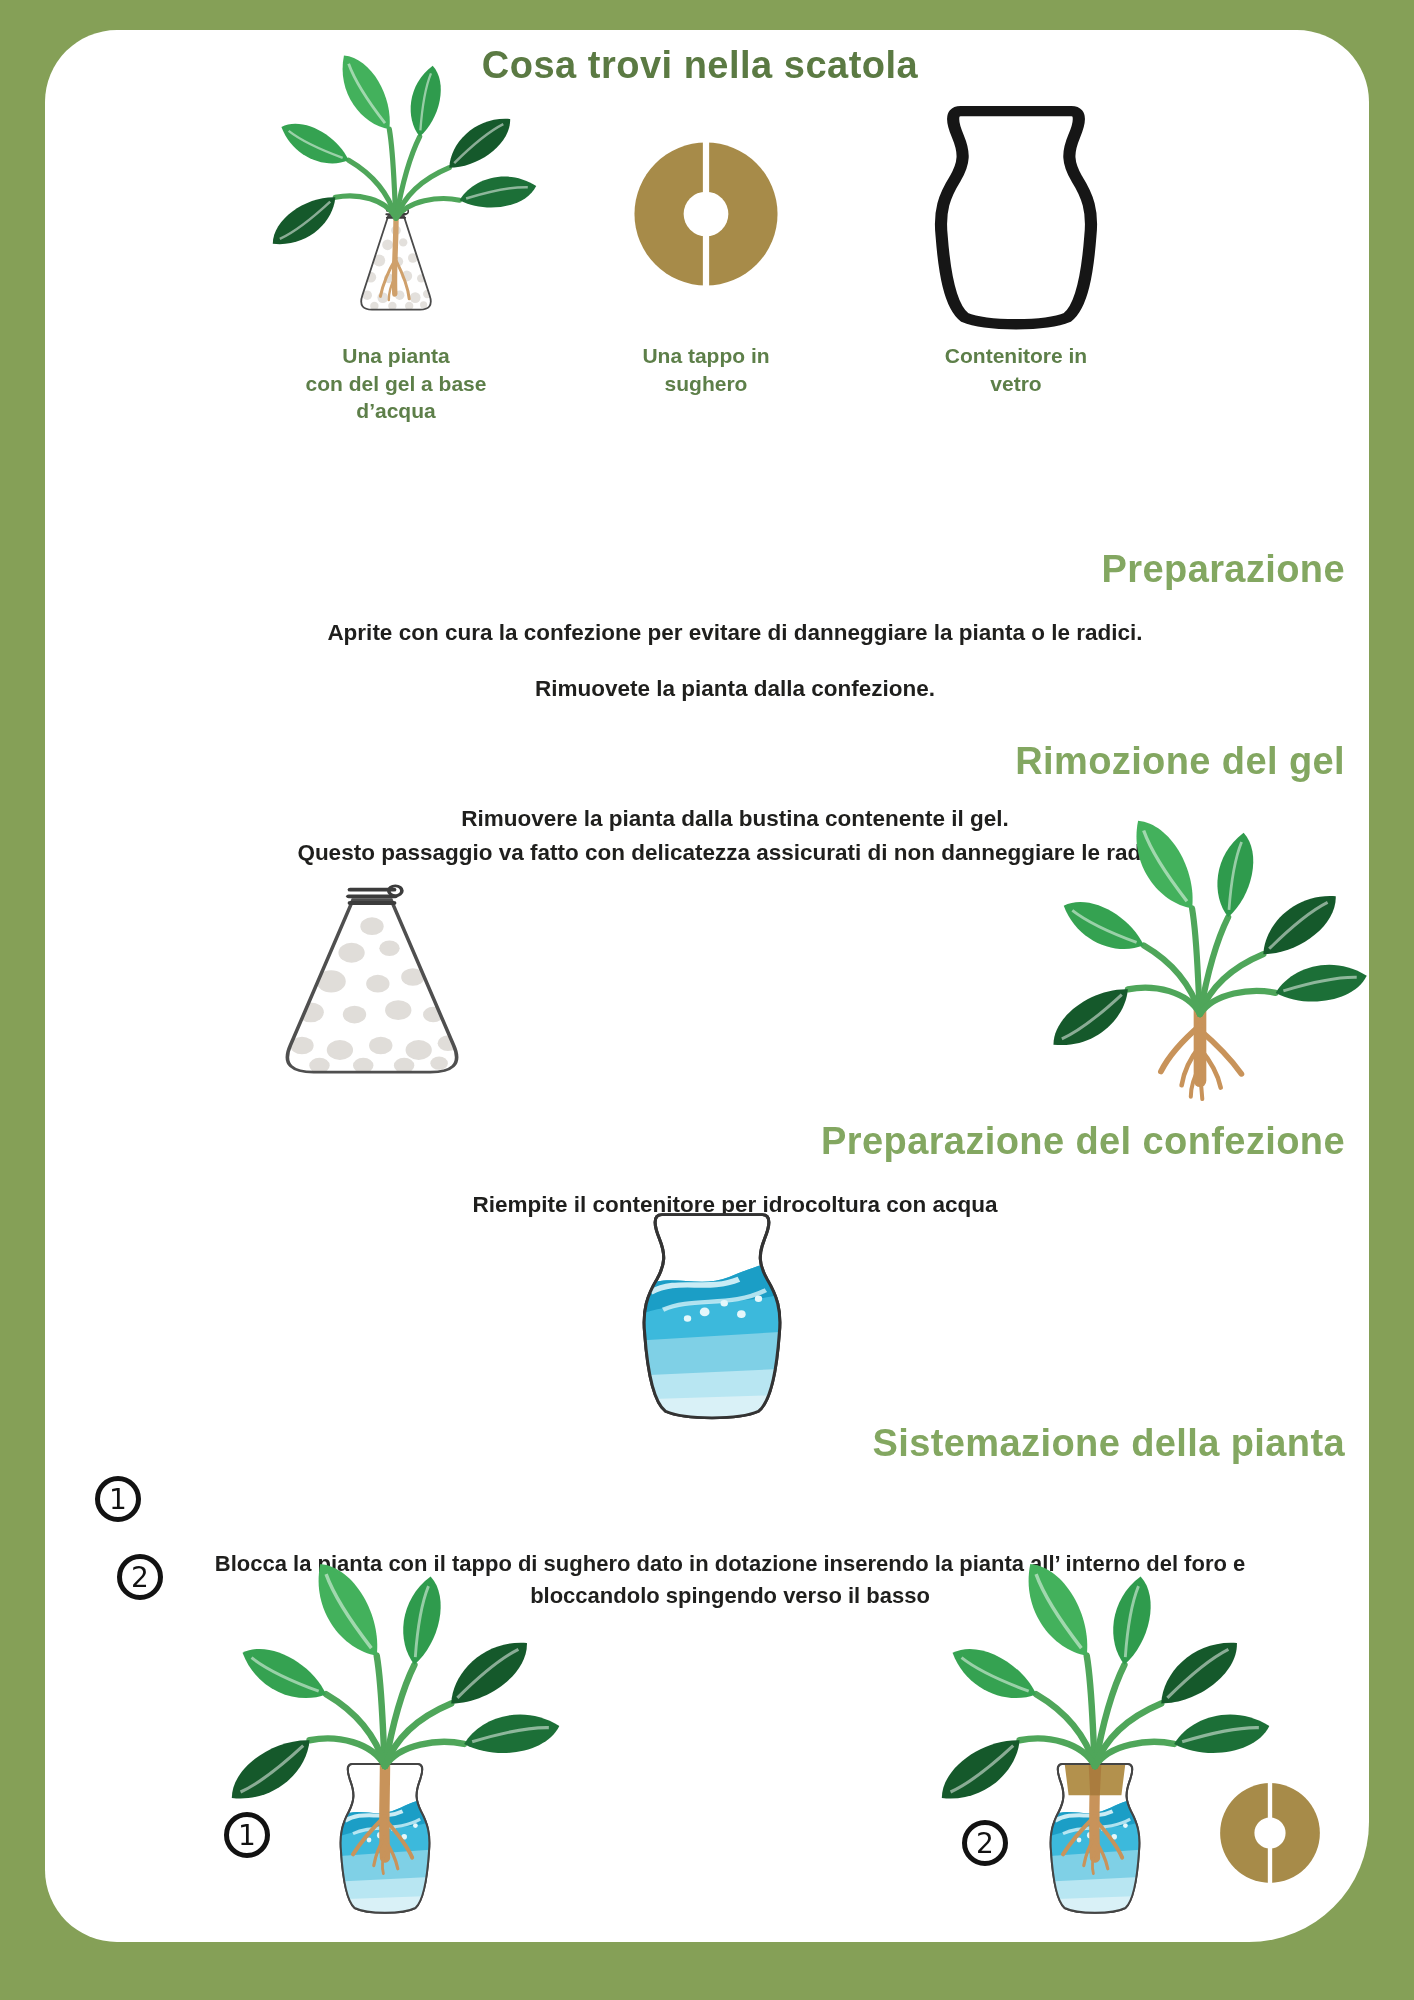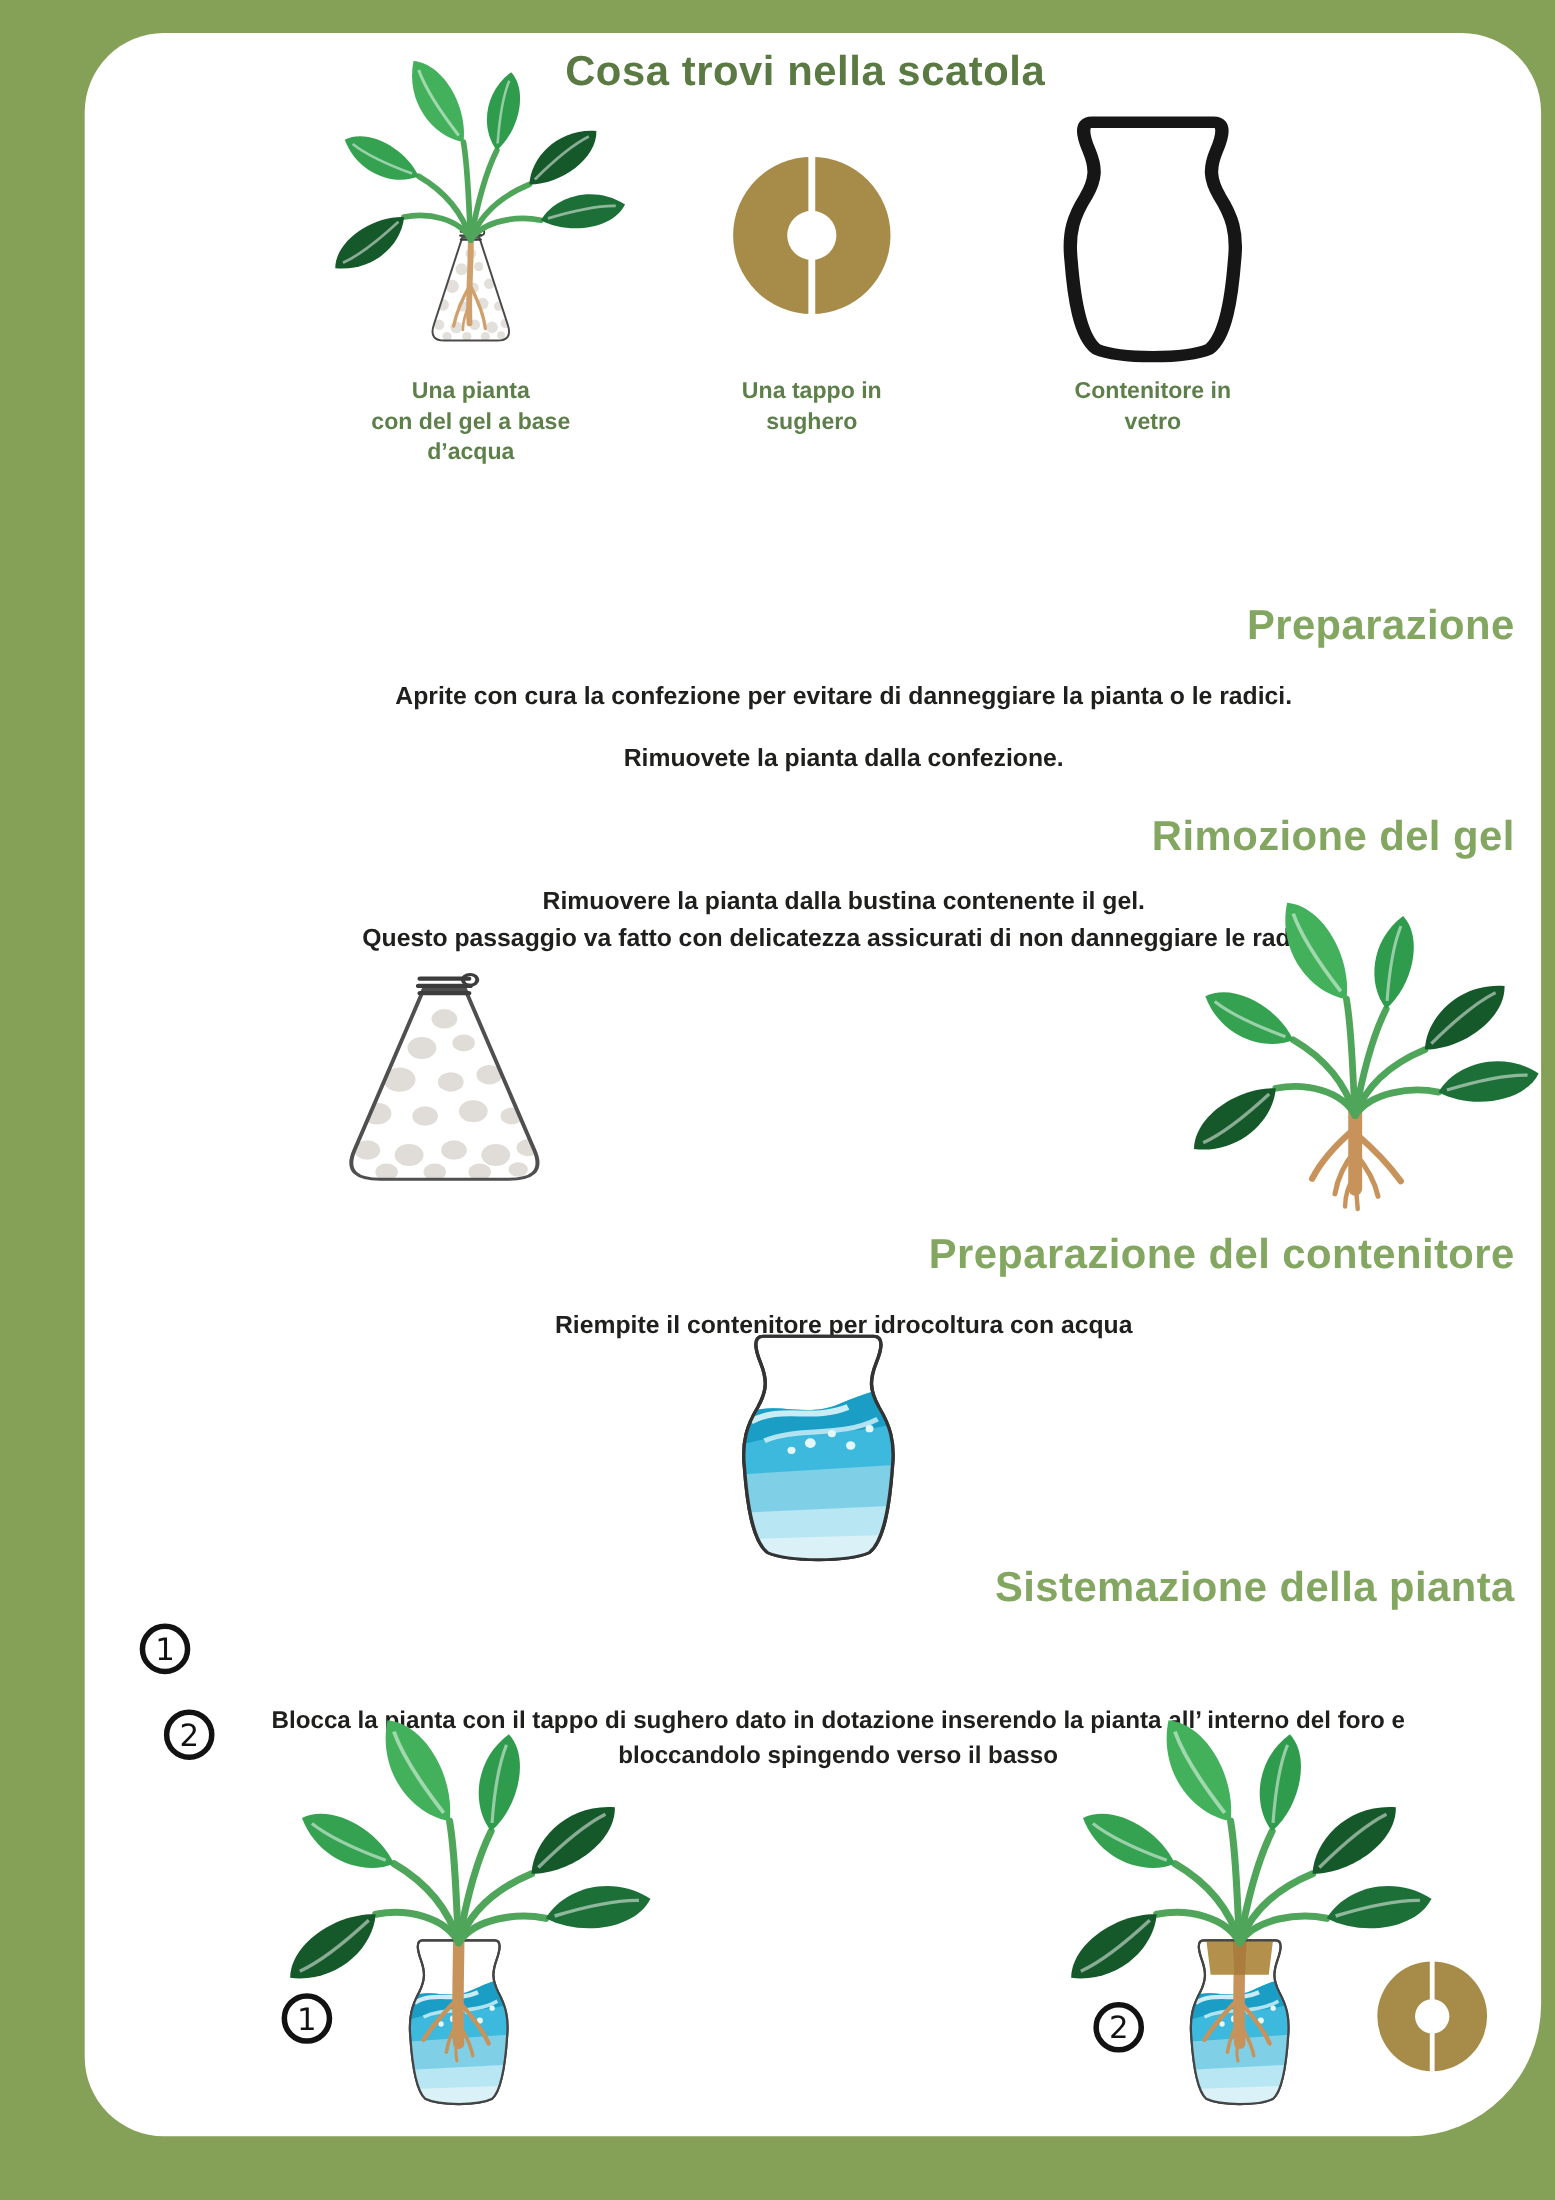--- a/index.html
+++ b/index.html
@@ -17,21 +17,20 @@
     background:var(--frame);
     position:relative;
     overflow:hidden;
   }
   .panel{
     position:absolute;
     left:45px; top:30px;
     width:1324px; height:1912px;
     background:#ffffff;
     border-radius:72px 72px 120px 72px;
-    margin-left:32px;
   }
   .abs{position:absolute;}
   .ctr{text-align:center;}
   .box-title{
     font-size:38px; font-weight:700; color:var(--h-dark);
     letter-spacing:0.5px;
   }
   .item-label{
     font-size:21px; font-weight:700; color:var(--label);
     line-height:1.32; white-space:pre-line; text-align:center;
@@ -223,21 +222,21 @@
       <use href="#bagBody" fill="none" stroke="#4f4f4f" stroke-width="2.5"></use>
       <use href="#bagTies"></use>
     </g>
   </svg>
 
   <svg class="abs" style="left:990px;top:798px" width="330" height="282" viewBox="0 0 330 282">
     <use href="#rootsBare" transform="translate(165,186) scale(1.15)"></use>
     <use href="#crown" transform="translate(165,186) scale(0.88)"></use>
   </svg>
 
-  <div class="abs h2" style="left:80px;top:1090px;width:1220px">Preparazione del contenitore</div>
+  <div class="abs h2" style="left:80px;top:1090px;width:1220px">Preparazione del confezione</div>
   <div class="abs body-p" style="left:80px;top:1158px;width:1220px">Riempite il contenitore per idrocoltura con acqua</div>
 
   <svg class="abs" style="left:585px;top:1176px" width="164" height="225" viewBox="-75 -103 150 206">
     <g transform="scale(1.12,1)">
       <use href="#jarPath" fill="#ffffff" stroke="#333333" stroke-width="2.5"></use>
       <g clip-path="url(#jarClip)">
           <use href="#waterGroup"></use>
         </g>
       <use href="#jarPath" fill="none" stroke="#333333" stroke-width="2.5"></use>
     </g>

